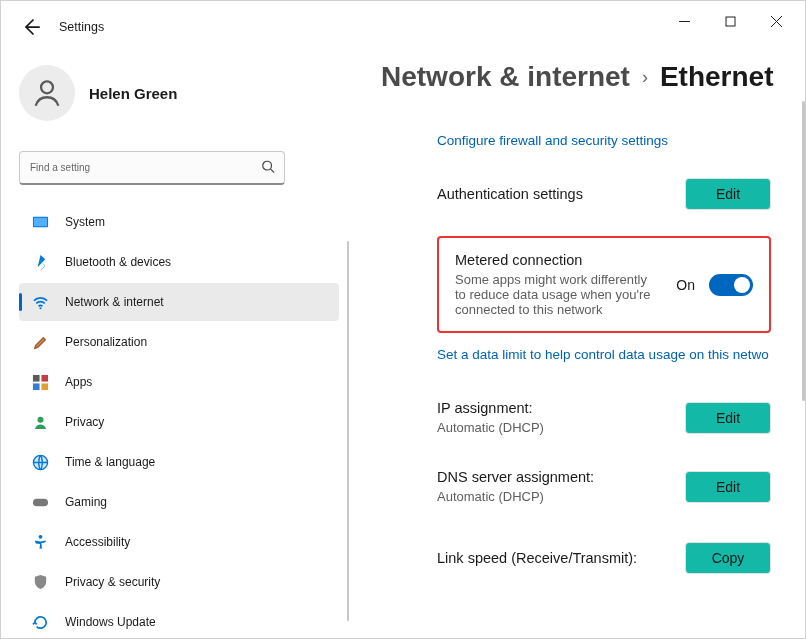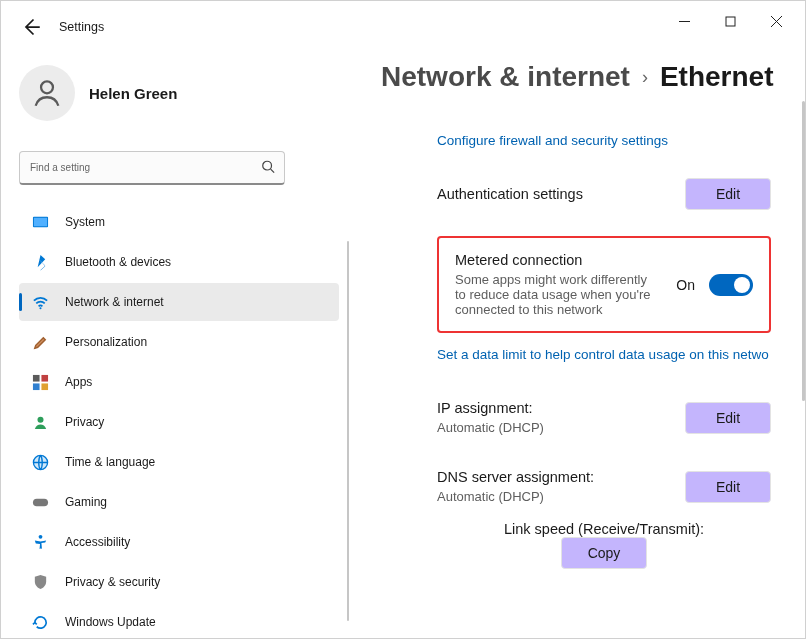--- a/index.html
+++ b/index.html
@@ -164,21 +164,21 @@
 
   .setting-row {
     display:flex; align-items:center; justify-content:space-between;
     margin-top:30px;
   }
   .setting-title { font-size:14.5px; color:#1a1a1a; }
   .setting-sub { font-size:13px; color:#5e5e5e; margin-top:4px; }
 
   .btn {
     width:86px; height:32px;
-    background:#c4b5fd;
+    background:#14b8a6;
     border:1px solid #e3e3e3;
     border-radius:4px;
     font-size:14px;
     color:#1a1a1a;
     display:flex; align-items:center; justify-content:center;
   }
 
   
   .metered-box {
     border:2.5px solid #e33;
@@ -412,21 +412,21 @@
       </div>
 
       <div class="setting-row" style="margin-top:34px;">
         <div>
           <div class="setting-title">DNS server assignment:</div>
           <div class="setting-sub">Automatic (DHCP)</div>
         </div>
         <div class="btn">Edit</div>
       </div>
 
-      <div class="setting-row" style="margin-top:17px;flex-direction:column;">
+      <div class="setting-row" style="margin-top:38px;">
         <div>
           <div class="setting-title">Link speed (Receive/Transmit):</div>
         </div>
         <div class="btn">Copy</div>
       </div>
     </div>
 
     <div class="content-scroll"></div>
   </div>
 </div>

